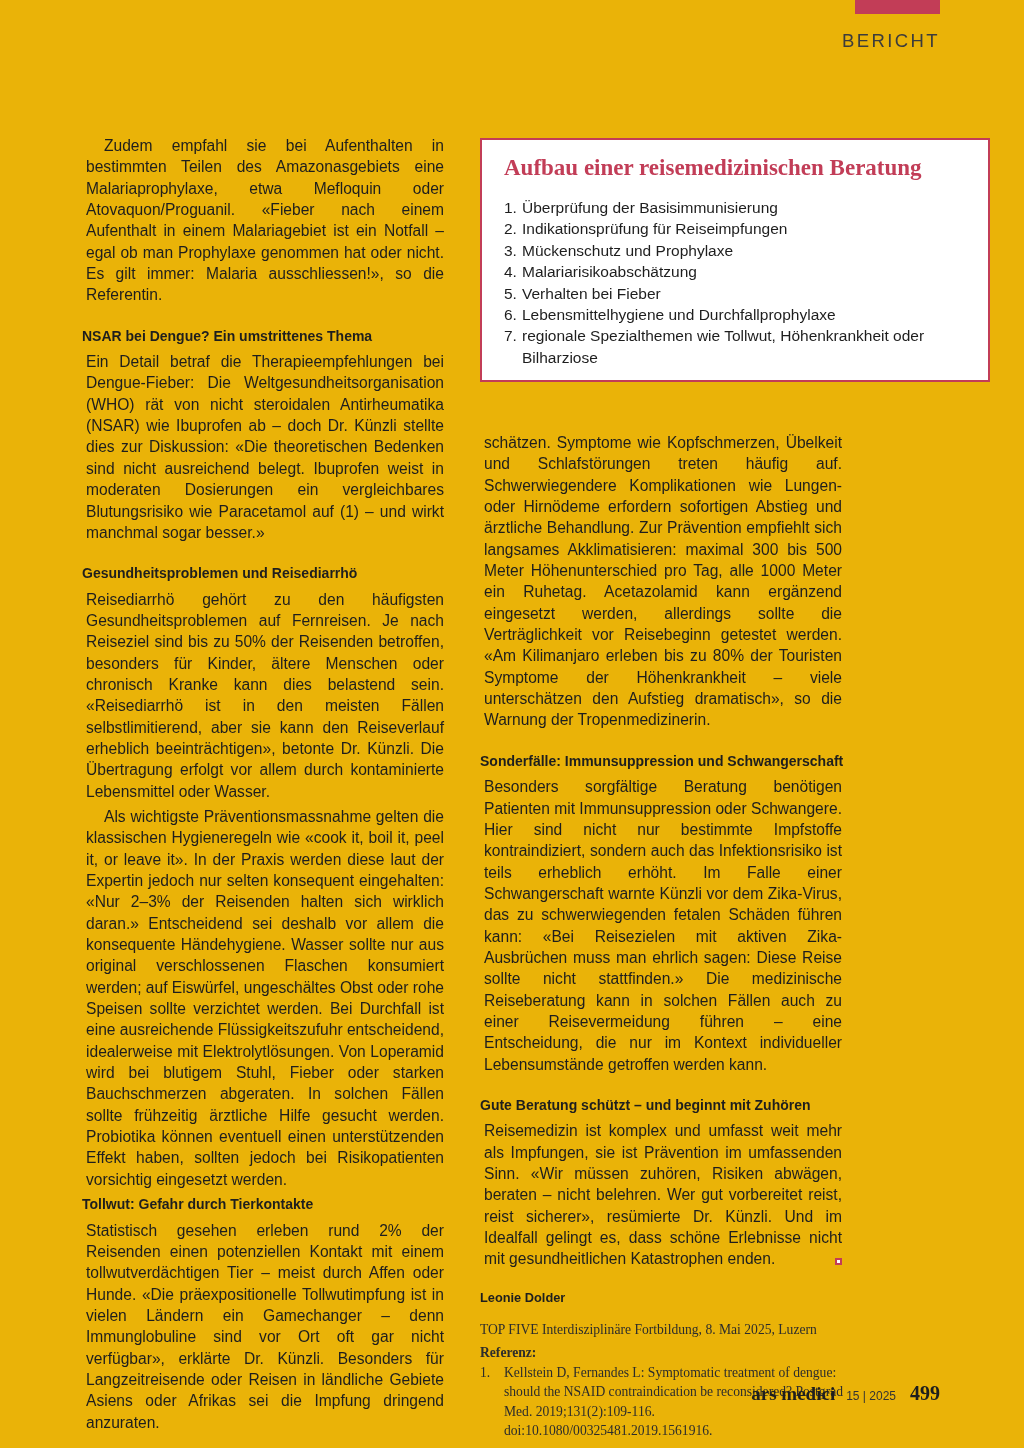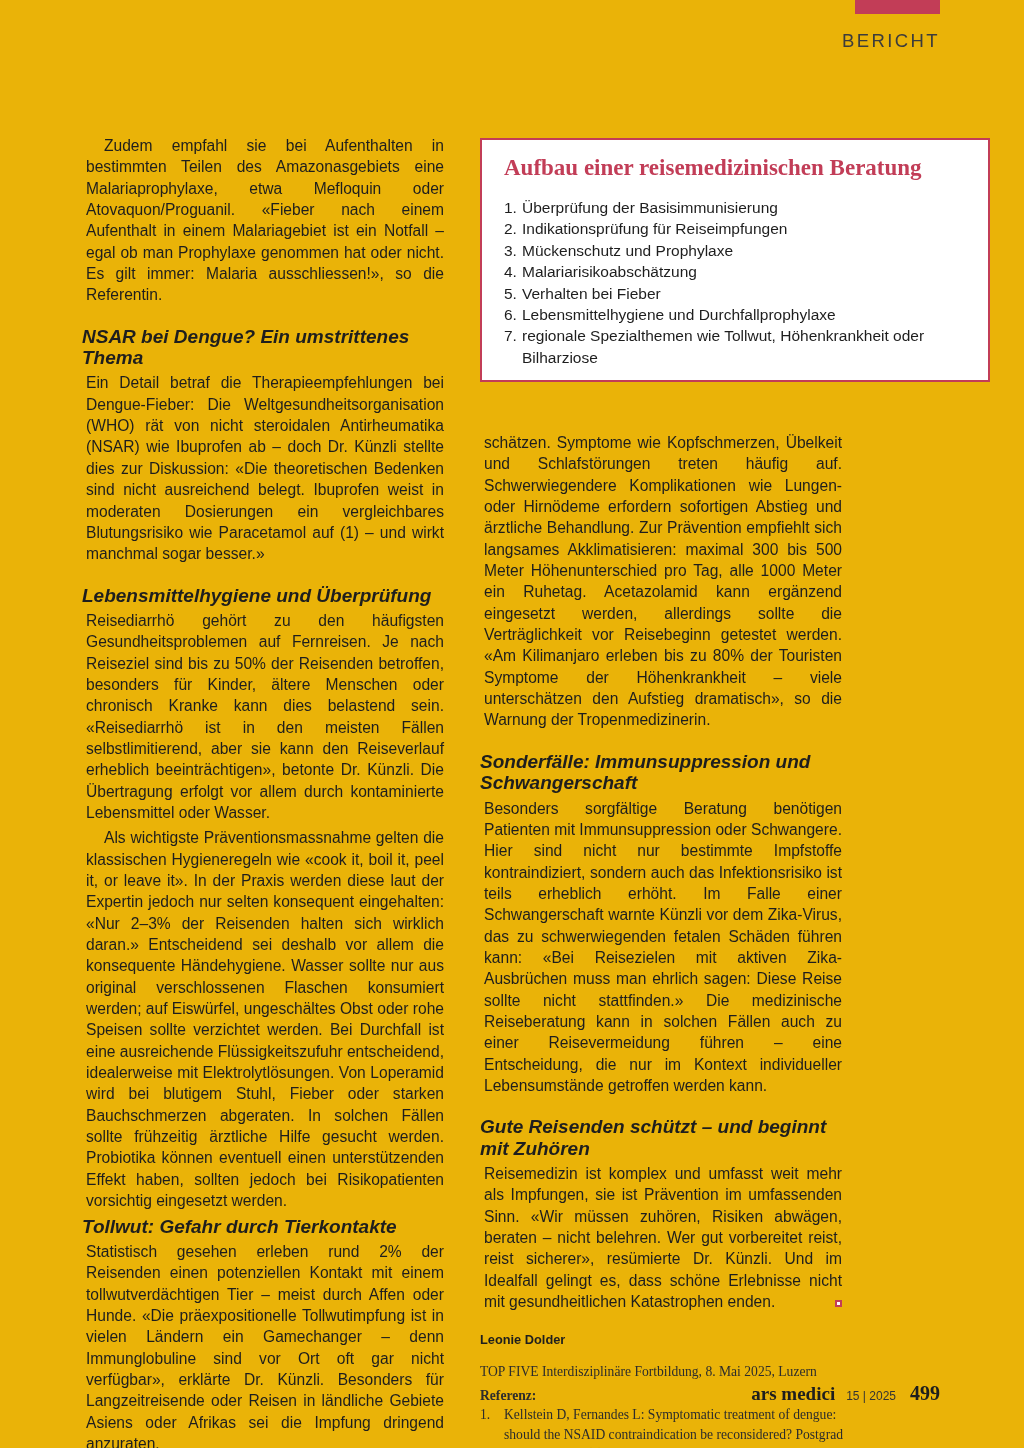--- a/index.html
+++ b/index.html
@@ -36,22 +36,22 @@
   .col { position: absolute; width: 366px; }
   .col-left  { left: 82px;  top: 131px; }
   .col-right { left: 480px; top: 428px; }
 
   p.body {
     margin: 4px; font-size: 15.6px; line-height: 21.35px;
     text-align: justify; hyphens: auto; -webkit-hyphens: auto; color: var(--ink);
   }
   p.indent { text-indent: 18px; }
   h3.head {
-    margin: 20px 0 0 0; font-size: 19px; line-height: 21.35px;
-    font-weight: 700; color: var(--ink); font-style: italic;
+    margin: 20px 0 0 0; font-size: 14px; line-height: 21.35px;
+    font-weight: 700; color: var(--ink);
   }
   h3.tight { margin-top: 0; }
   .end-par { position: relative; }
   .end-marker {
     position: absolute; right: 0; bottom: 5px; width: 7px; height: 7px;
     border: 2.5px solid var(--accent); background: #fff;
   }
 
   
   .author { margin-top: 20px; font-size: 12.8px; font-weight: 700; color: var(--ink); }
@@ -114,38 +114,38 @@
       </li>
     </ol>
   </div>
 
   <div class="col col-left">
     <p class="body indent">Zudem empfahl sie bei Aufenthalten in bestimmten Teilen des Amazonasgebiets eine Malariaprophylaxe, etwa Mefloquin oder Atovaquon/Proguanil. «Fieber nach einem Aufenthalt in einem Malariagebiet ist ein Notfall – egal ob man Prophylaxe genommen hat oder nicht. Es gilt immer: Malaria ausschliessen!», so die Referentin.</p>
 
     <h3 class="head">NSAR bei Dengue? Ein umstrittenes Thema</h3>
     <p class="body">Ein Detail betraf die Therapieempfehlungen bei Dengue-Fieber: Die Weltgesundheitsorganisation (WHO) rät von nicht steroidalen Antirheumatika (NSAR) wie Ibuprofen ab – doch Dr. Künzli stellte dies zur Diskussion: «Die theoretischen Bedenken sind nicht ausreichend belegt. Ibuprofen weist in moderaten Dosierungen ein vergleichbares Blutungsrisiko wie Paracetamol auf (1) – und wirkt manchmal sogar besser.»</p>
 
-    <h3 class="head">Lebensmittelhygiene und Überprüfung</h3>
+    <h3 class="head">Gesundheitsproblemen und Reisediarrhö</h3>
     <p class="body">Reisediarrhö gehört zu den häufigsten Gesundheitsproblemen auf Fernreisen. Je nach Reiseziel sind bis zu 50% der Reisenden betroffen, besonders für Kinder, ältere Menschen oder chronisch Kranke kann dies belastend sein. «Reisediarrhö ist in den meisten Fällen selbstlimitierend, aber sie kann den Reiseverlauf erheblich beeinträchtigen», betonte Dr. Künzli. Die Übertragung erfolgt vor allem durch kontaminierte Lebensmittel oder Wasser.</p>
     <p class="body indent">Als wichtigste Präventionsmassnahme gelten die klassischen Hygieneregeln wie «cook it, boil it, peel it, or leave it». In der Praxis werden diese laut der Expertin jedoch nur selten konsequent eingehalten: «Nur 2–3% der Reisenden halten sich wirklich daran.» Entscheidend sei deshalb vor allem die konsequente Händehygiene. Wasser sollte nur aus original verschlossenen Flaschen konsumiert werden; auf Eiswürfel, ungeschältes Obst oder rohe Speisen sollte verzichtet werden. Bei Durchfall ist eine ausreichende Flüssigkeitszufuhr entscheidend, idealerweise mit Elektrolytlösungen. Von Loperamid wird bei blutigem Stuhl, Fieber oder starken Bauchschmerzen abgeraten. In solchen Fällen sollte frühzeitig ärztliche Hilfe gesucht werden. Probiotika können eventuell einen unterstützenden Effekt haben, sollten jedoch bei Risikopatienten vorsichtig eingesetzt werden.</p>
 
     <h3 class="head tight">Tollwut: Gefahr durch Tierkontakte</h3>
     <p class="body">Statistisch gesehen erleben rund 2% der Reisenden einen potenziellen Kontakt mit einem tollwutverdächtigen Tier – meist durch Affen oder Hunde. «Die präexpositionelle Tollwutimpfung ist in vielen Ländern ein Gamechanger – denn Immunglobuline sind vor Ort oft gar nicht verfügbar», erklärte Dr. Künzli. Besonders für Langzeitreisende oder Reisen in ländliche Gebiete Asiens oder Afrikas sei die Impfung dringend anzuraten.</p>
 
     <h3 class="head">Höhenkrankheit: langsam steigen – oder gut vorbereitet reisen</h3>
     <p class="body">Peru liegt grossenteils auf über 2500 Metern Höhe. Daher ist das Risiko einer akuten Höhenkrankheit nicht zu unter-</p>
   </div>
 
   <div class="col col-right">
     <p class="body">schätzen. Symptome wie Kopfschmerzen, Übelkeit und Schlafstörungen treten häufig auf. Schwerwiegendere Komplikationen wie Lungen- oder Hirnödeme erfordern sofortigen Abstieg und ärztliche Behandlung. Zur Prävention empfiehlt sich langsames Akklimatisieren: maximal 300 bis 500 Meter Höhenunterschied pro Tag, alle 1000 Meter ein Ruhetag. Acetazolamid kann ergänzend eingesetzt werden, allerdings sollte die Verträglichkeit vor Reisebeginn getestet werden. «Am Kilimanjaro erleben bis zu 80% der Touristen Symptome der Höhenkrankheit – viele unterschätzen den Aufstieg dramatisch», so die Warnung der Tropenmedizinerin.</p>
 
     <h3 class="head">Sonderfälle: Immunsuppression und Schwangerschaft</h3>
     <p class="body">Besonders sorgfältige Beratung benötigen Patienten mit Immunsuppression oder Schwangere. Hier sind nicht nur bestimmte Impfstoffe kontraindiziert, sondern auch das Infektionsrisiko ist teils erheblich erhöht. Im Falle einer Schwangerschaft warnte Künzli vor dem Zika-Virus, das zu schwerwiegenden fetalen Schäden führen kann: «Bei Reisezielen mit aktiven Zika-Ausbrüchen muss man ehrlich sagen: Diese Reise sollte nicht stattfinden.» Die medizinische Reiseberatung kann in solchen Fällen auch zu einer Reisevermeidung führen – eine Entscheidung, die nur im Kontext individueller Lebensumstände getroffen werden kann.</p>
 
-    <h3 class="head">Gute Reisenden schützt – und beginnt mit Zuhören</h3>
+    <h3 class="head">Gute Beratung schützt – und beginnt mit Zuhören</h3>
     <p class="body end-par">
       <span>Reisemedizin ist komplex und umfasst weit mehr als Impfungen, sie ist Prävention im umfassenden Sinn. «Wir müssen zuhören, Risiken abwägen, beraten – nicht belehren. Wer gut vorbereitet reist, reist sicherer», resümierte Dr. Künzli. Und im Idealfall gelingt es, dass schöne Erlebnisse nicht mit gesundheitlichen Katastrophen enden.</span>
       <span class="end-marker"></span>
     </p>
 
     <div class="author">Leonie Dolder</div>
 
     <div class="source smallserif">
       <div>TOP FIVE Interdisziplinäre Fortbildung, 8. Mai 2025, Luzern</div>
     </div>

